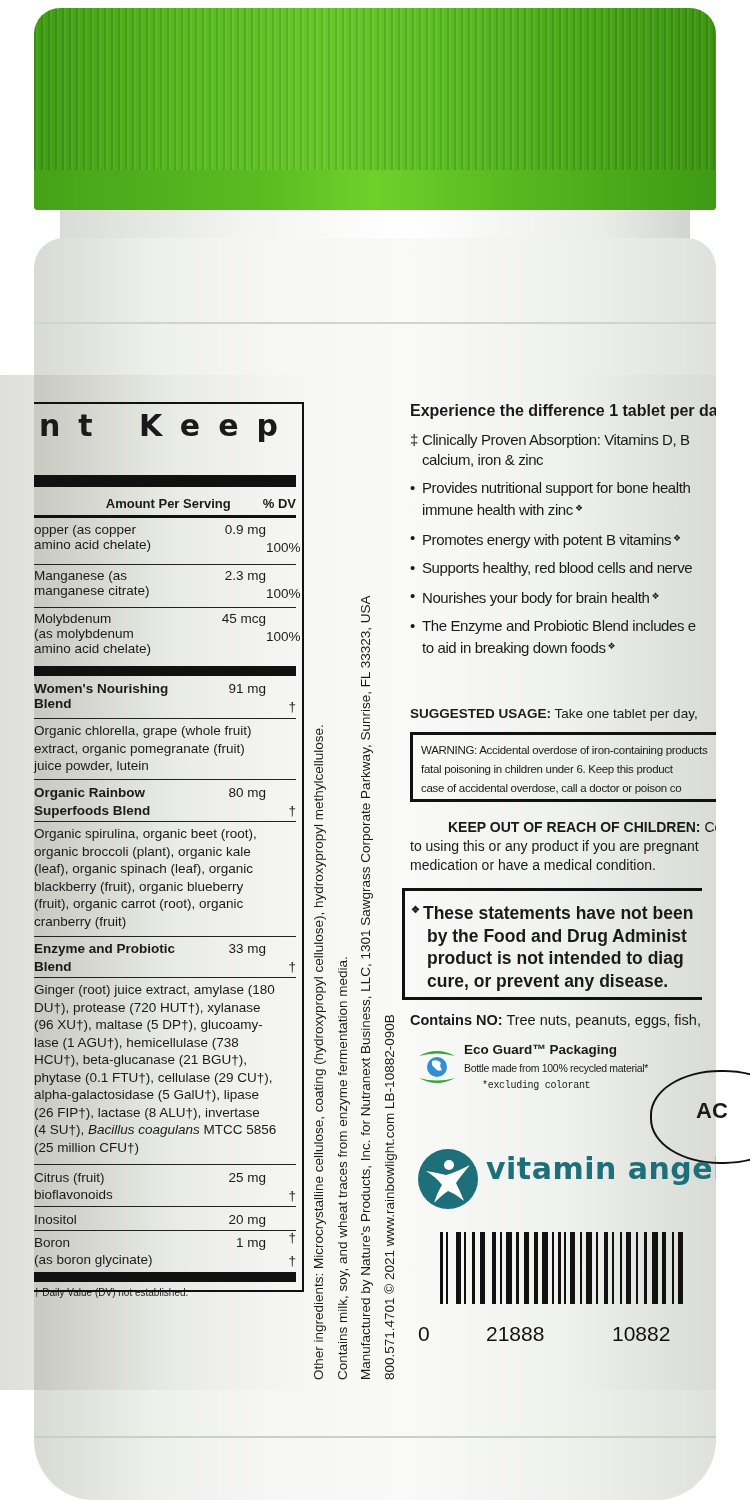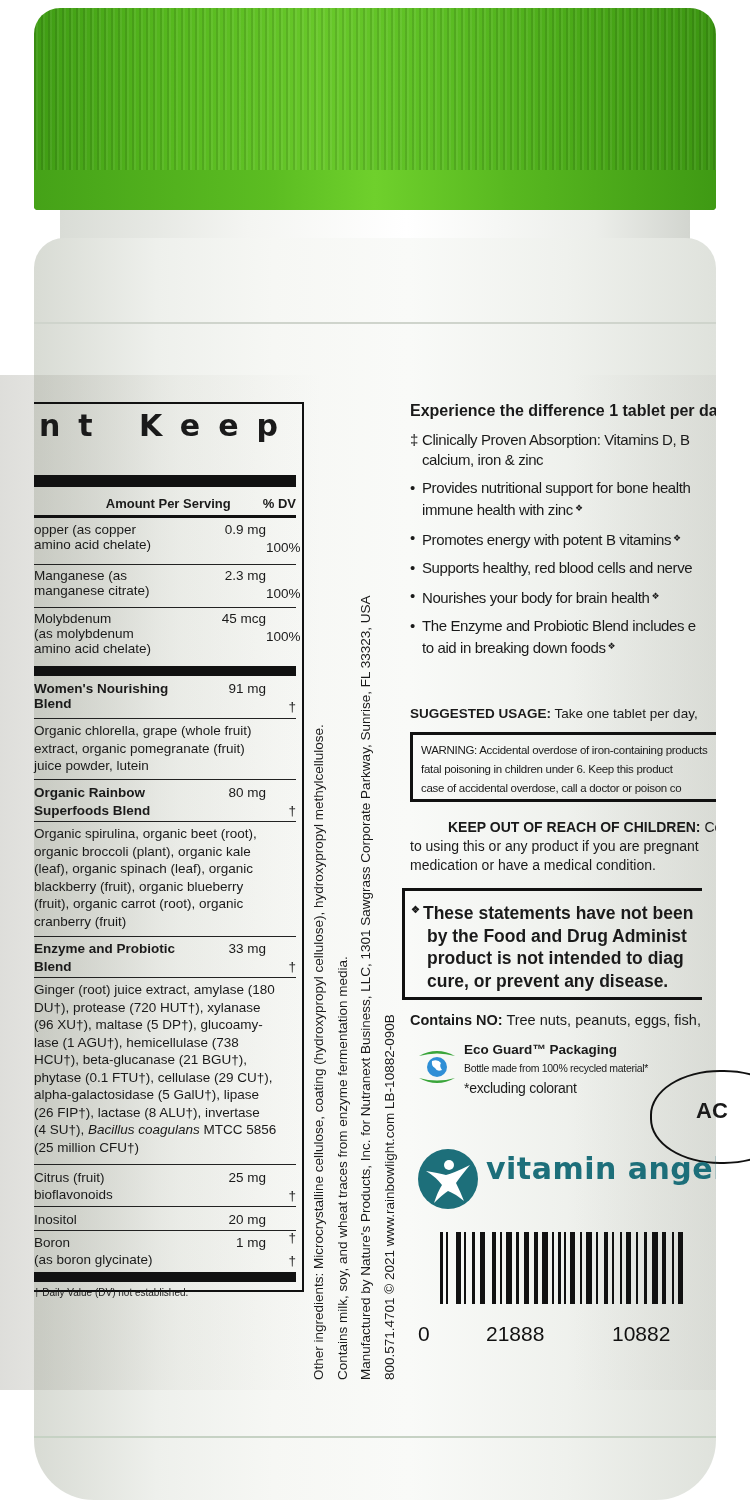--- a/index.html
+++ b/index.html
@@ -82,21 +82,21 @@
   .fda .star { font-size:10px; vertical-align:6px; margin-right:3px; }
   .fda .ln { padding-left:16px; }
   .fda .ln.first { padding-left:0; }
   .contains { position:absolute; left:410px; top:1012px; width:306px; white-space:nowrap; overflow:hidden; font-size:14.5px; }
   .contains b { font-weight:bold; }
 
   .eco { position:absolute; left:410px; top:1042px; width:300px; }
   .eco-icon { position:absolute; left:6px; top:4px; width:42px; height:42px; }
   .eco-title { position:absolute; left:54px; top:0; font-size:13.5px; font-weight:bold; white-space:nowrap; }
   .eco-sub { position:absolute; left:54px; top:20px; font-size:10.5px; white-space:nowrap; letter-spacing:-0.3px; }
-  .eco-note { position:absolute; left:54px; top:38px; font-size:14px; white-space:nowrap; letter-spacing:-0.3px; }
+  .eco-note { position:absolute; left:72px; top:38px; font-size:10px; white-space:nowrap; letter-spacing:-0.3px;font-family:Liberation Mono, monospace; }
 
   .seal { position:absolute; left:650px; top:1070px; width:140px; height:90px; border:2px solid #111;
           border-radius:70px / 45px; }
   .seal-text { position:absolute; left:696px; top:1098px; font-size:22px; font-weight:bold; }
 
   .va { position:absolute; left:410px; top:1143px; width:306px; height:80px; overflow:hidden; }
   .va-logo { position:absolute; left:6px; top:4px; width:64px; height:64px; }
   .va-name { position:absolute; left:76px; top:8px; font-size:30px; font-weight:bold; color:#1d6f7a;
              white-space:nowrap; letter-spacing:0.5px; font-family:"DejaVu Sans", sans-serif; }
   .va-tag { position:absolute; left:86px; top:50px; font-size:15px; font-weight:bold; color:#1d6f7a;

